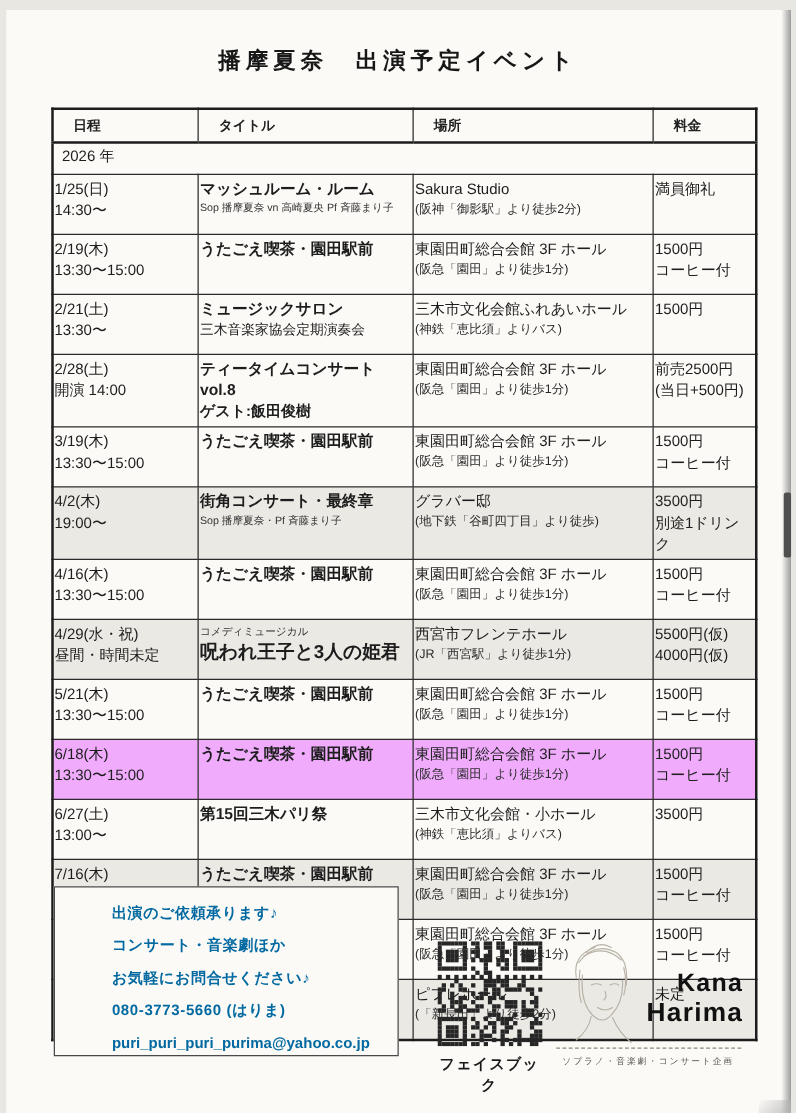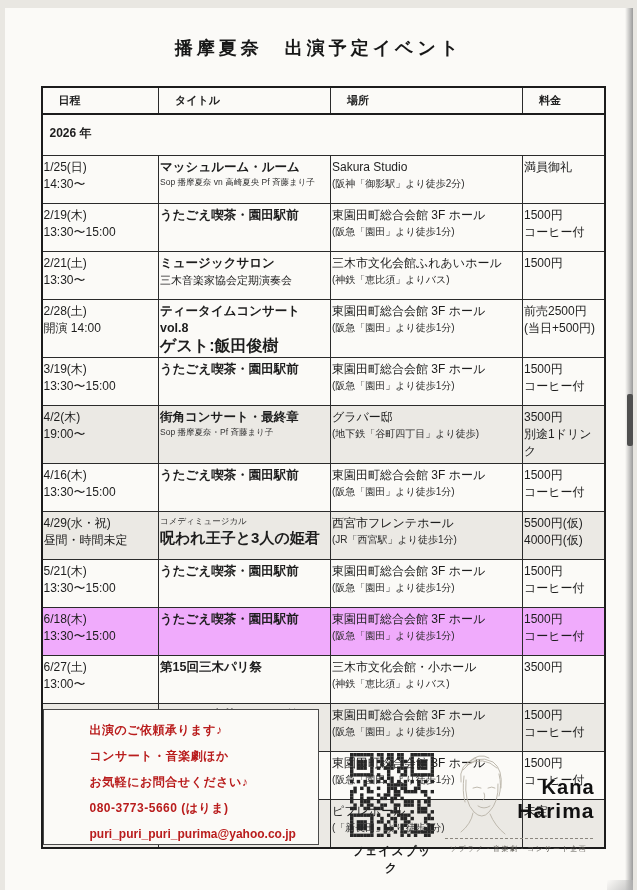--- a/index.html
+++ b/index.html
@@ -26,39 +26,39 @@
   table.sched col.c4{width:82px}
   table.sched th{
     border:1px solid #2b2b2b;border-bottom:2px solid #1c1c1c;
     height:21px;text-align:left;font-size:11px;font-weight:bold;
     padding:2px 16px;color:#222;
   }
   table.sched td{
     border:1px solid #2b2b2b;vertical-align:top;
     padding:3px 1px;font-size:12px;line-height:17px;color:#1d1d1d;
   }
-  tr.year-row td{height:20px;font-weight:bold;font-size:12px;padding:10px 7px;line-height:16px;}
+  tr.year-row td{height:20px;font-weight:normal;font-size:12px;padding:2px 7px;line-height:16px;}
   tbody tr.evt td{height:41px;}
   tr.shaded td{background:#ebe9e4;}
   tr.shaded-light td{background:#f0abfc;}
   .l1{font-size:12px;}
   .p-sub{font-size:10px;line-height:15px;color:#2a2a2a;}
   .t-main{font-size:12.5px;font-weight:bold;}
-  .t-sub{font-size:16px;font-weight:bold;}
+  .t-sub{font-size:12px;font-weight:bold;}
   .t-plain{font-size:11px;line-height:16px;}
   .t-tiny{font-size:8.5px;line-height:13px;color:#333;font-weight:normal;}
   .t-big{font-size:15px;font-weight:bold;line-height:20px;}
   
   .contact-box{
     position:absolute;left:38px;top:701px;width:274px;height:134px;
     border:1.5px solid #4a4a4a;background:#fbfaf7;
   }
   .contact-box p{
     margin:0;padding:0 0 0 46px;font-weight:bold;font-size:12px;
-    letter-spacing:0.5px;line-height:26px;color:#b91c1c;
+    letter-spacing:0.5px;line-height:26px;color:#0369a1;
   }
   .contact-box p:first-child{margin-top:7px;}
   .contact-box p.email{font-size:12px;letter-spacing:0;}
   
   .qr-block{position:absolute;left:341px;top:745px;width:92px;text-align:center;}
   .qr-block svg{width:84px;height:84px;display:block;margin:0 auto;}
   .qr-caption{font-size:12px;font-weight:bold;margin-top:6px;letter-spacing:1px;color:#1a1a1a;}
   
   .logo-block{position:absolute;left:438px;top:740px;width:152px;height:110px;}
   .logo-face{position:absolute;left:0;top:2px;width:70px;height:88px;}

